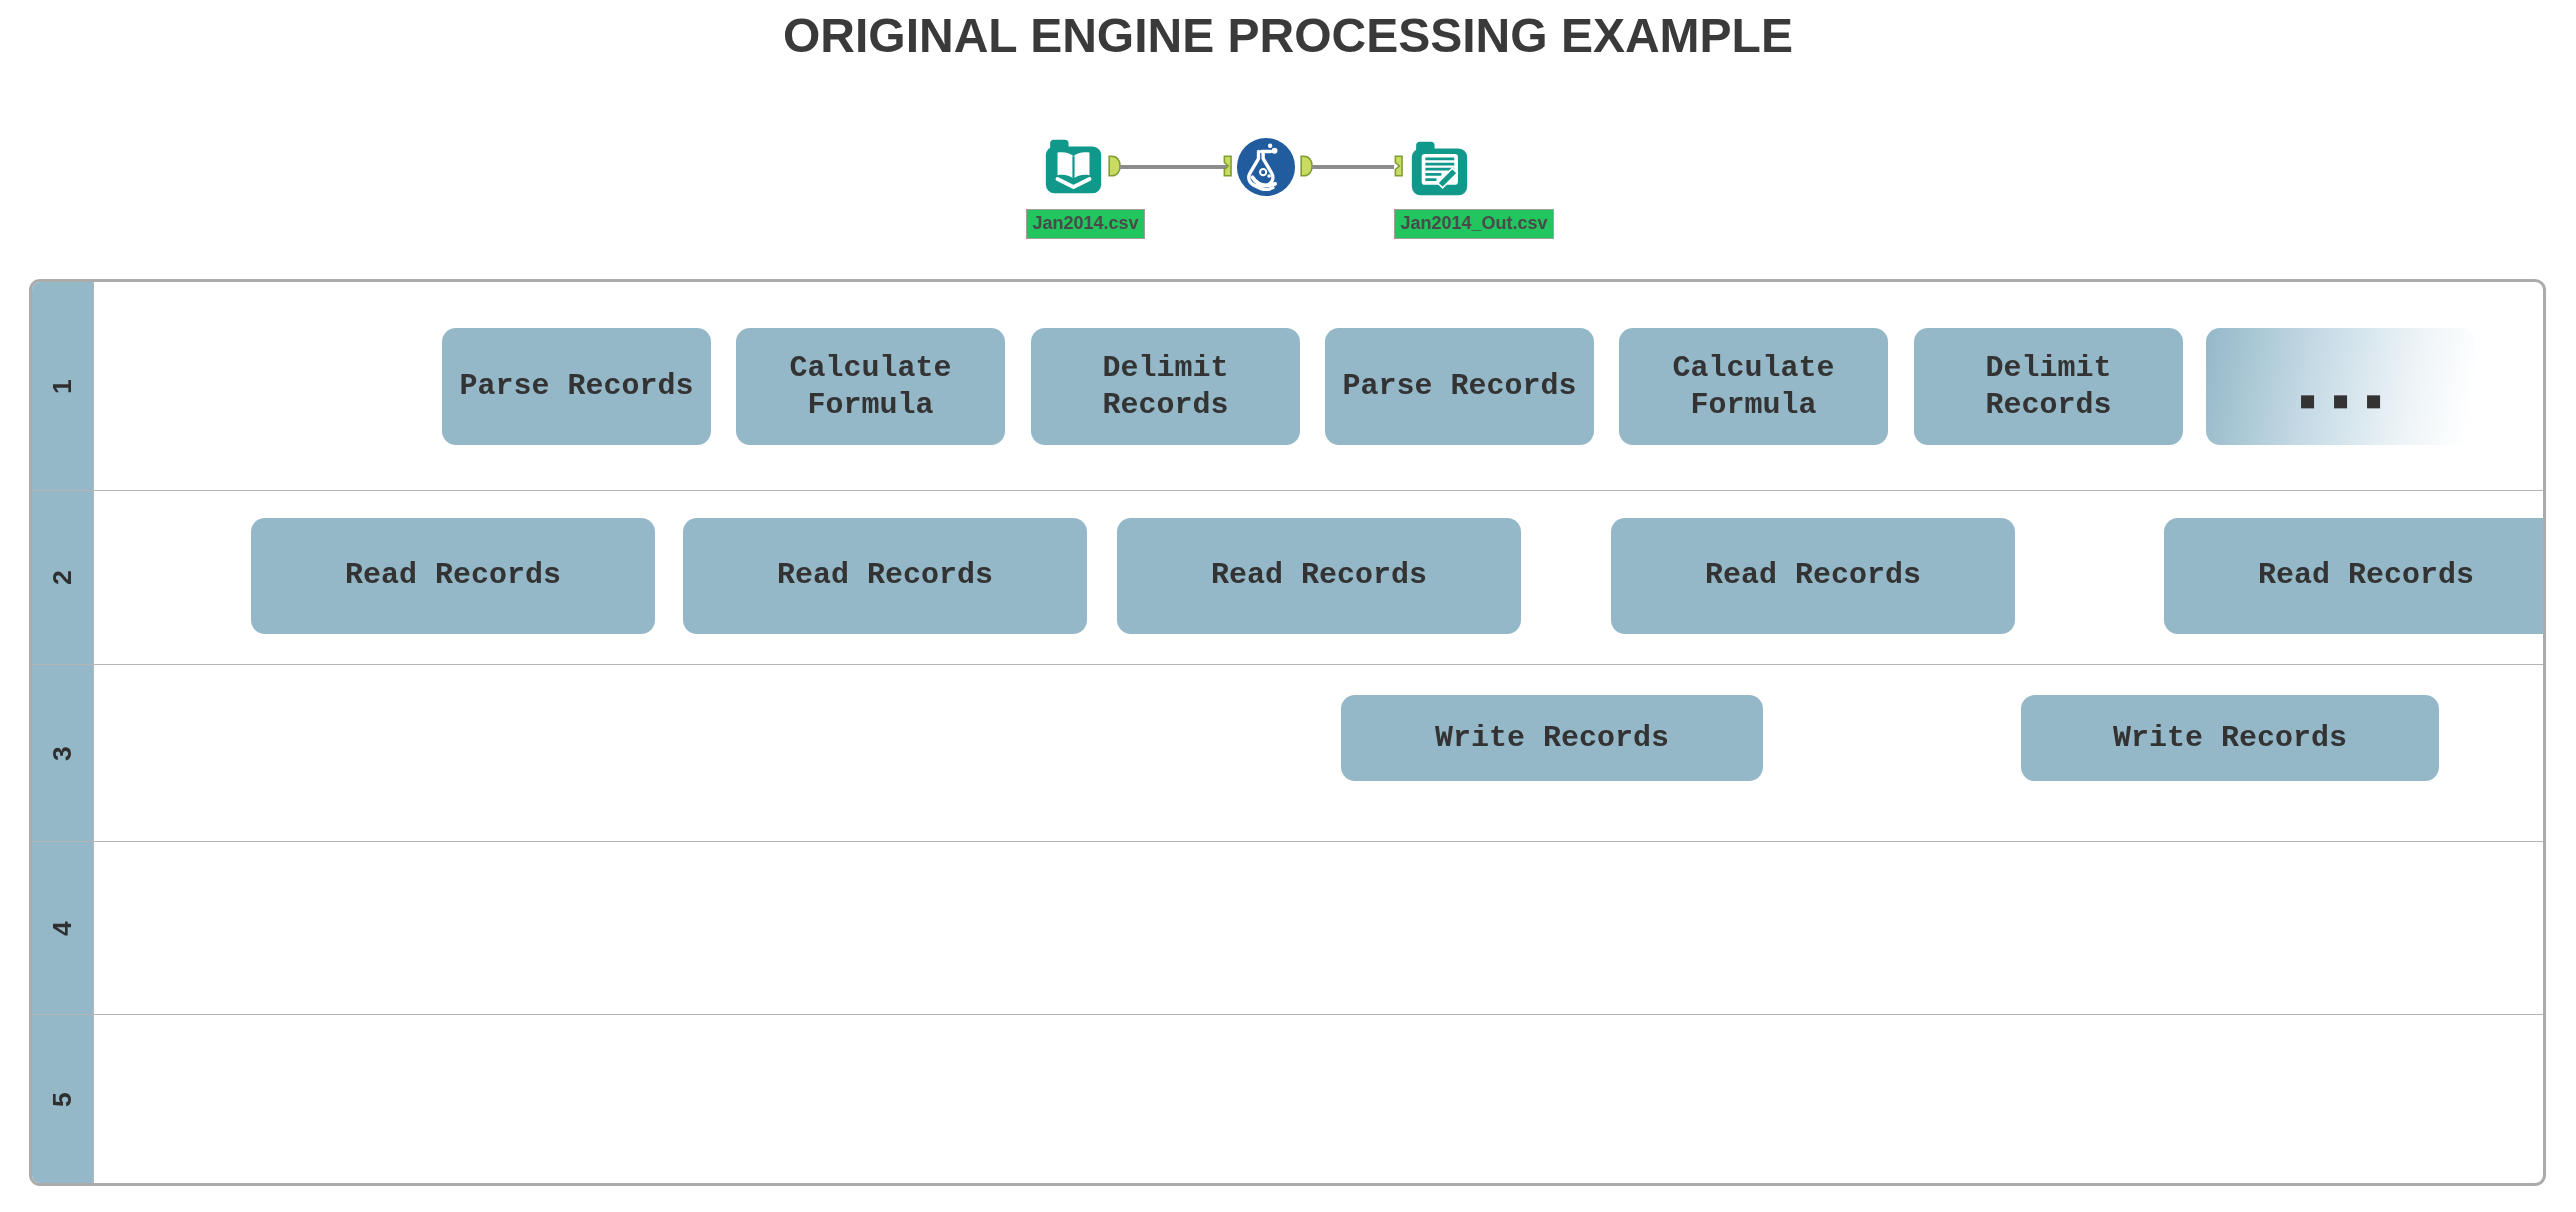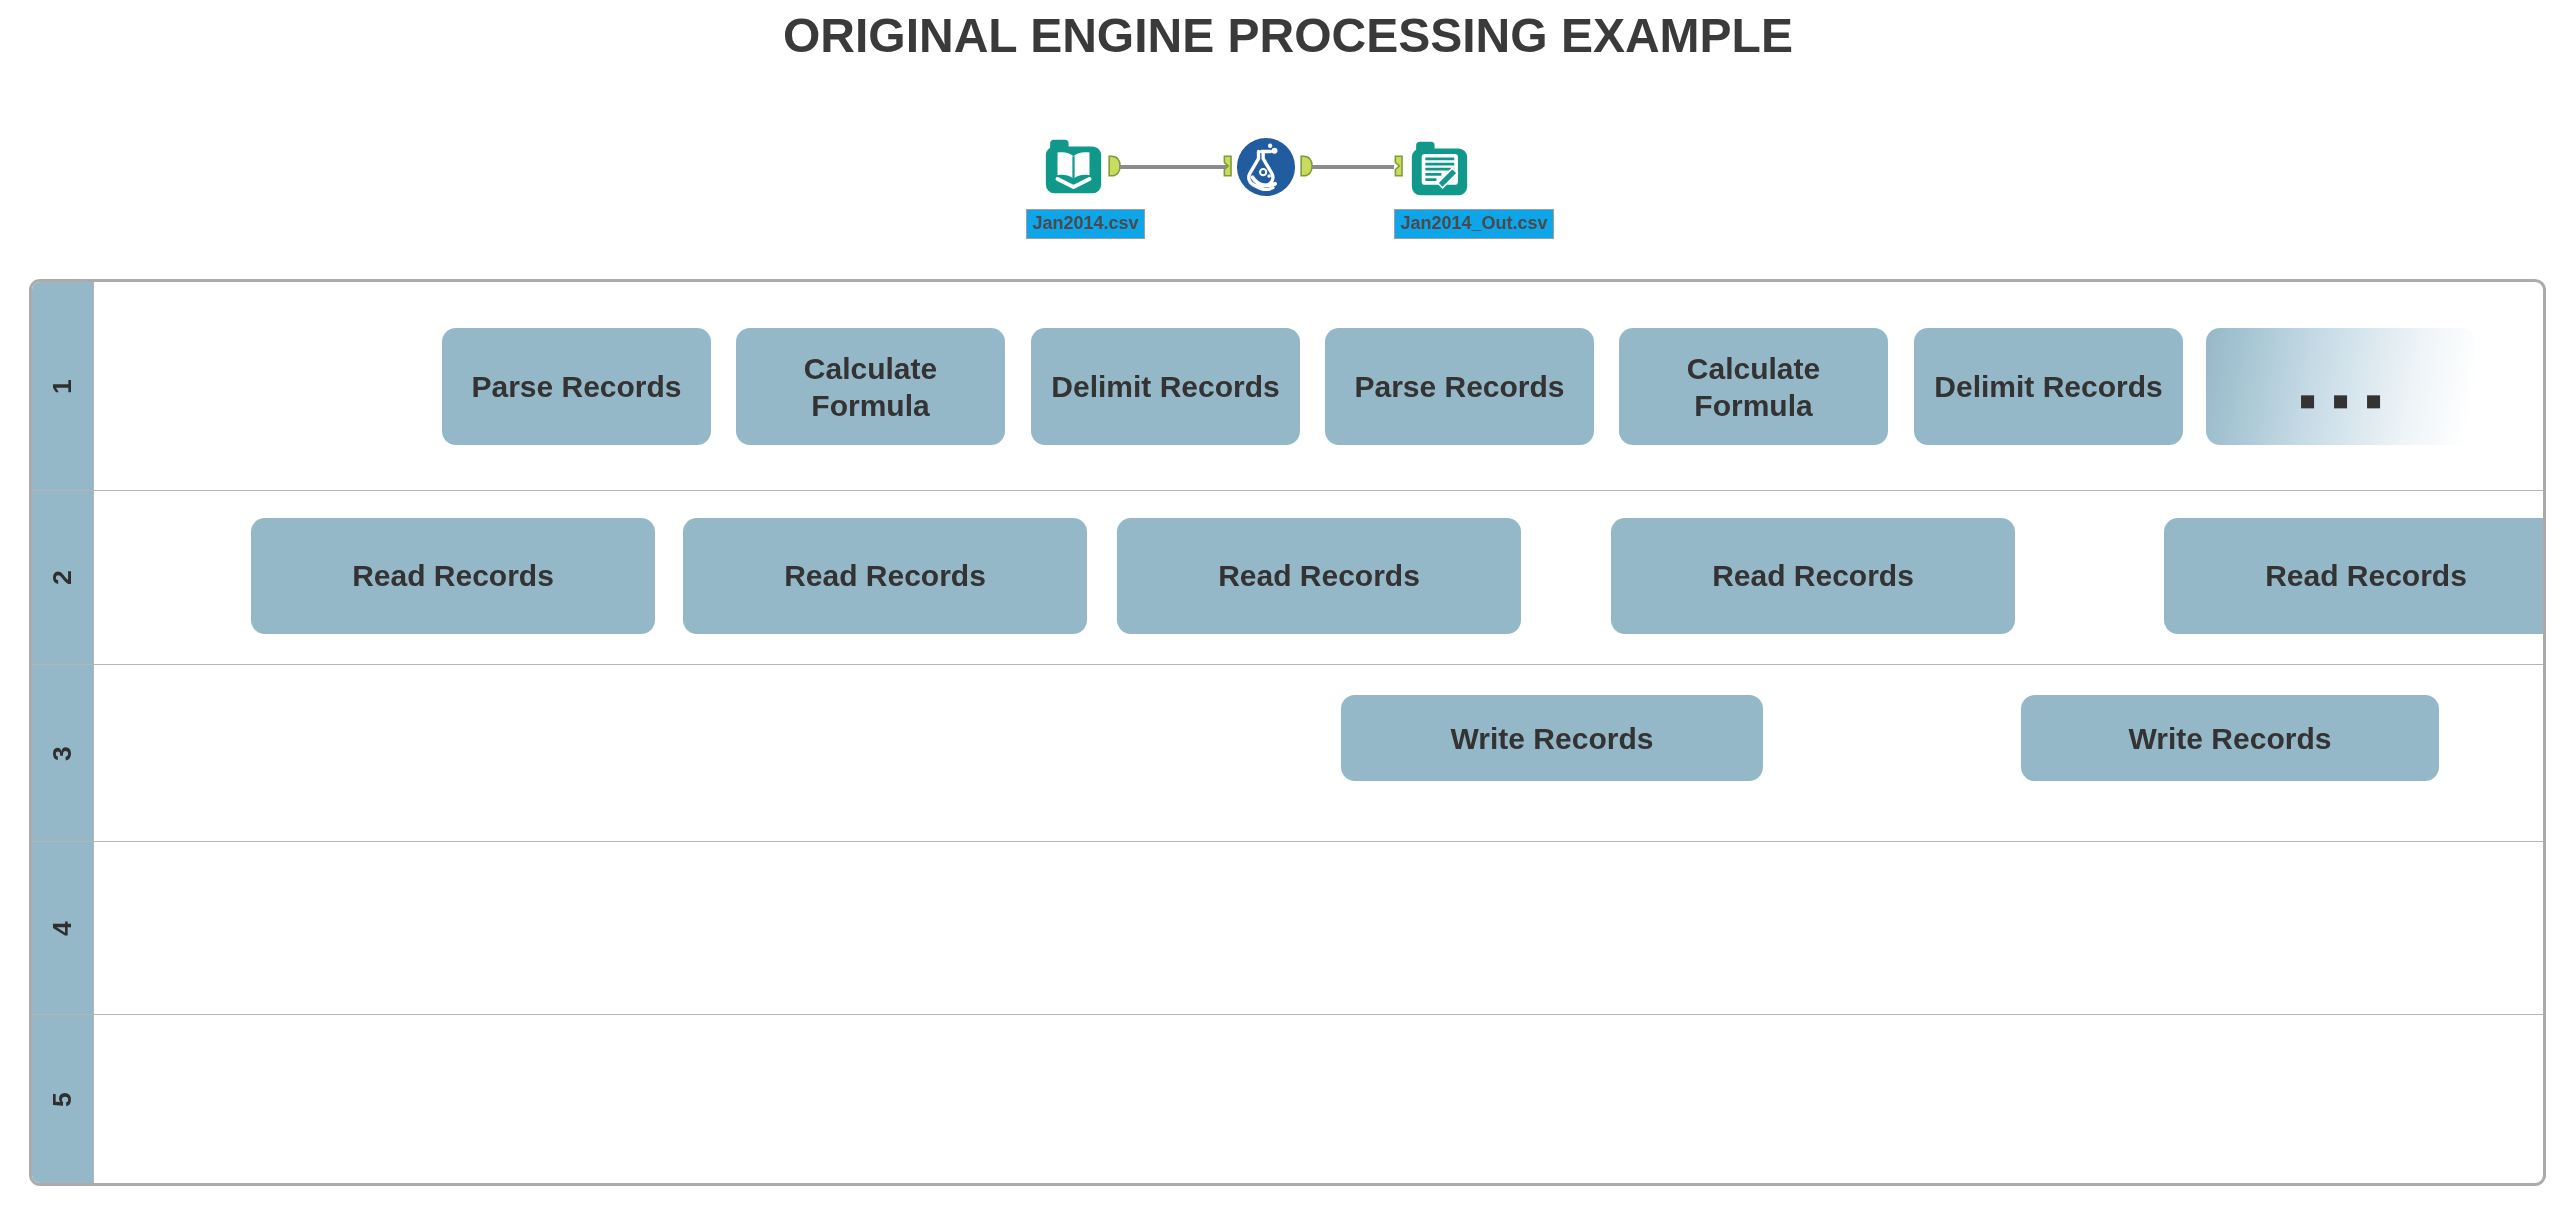--- a/index.html
+++ b/index.html
@@ -15,37 +15,37 @@
 
   
   .title{position:absolute; left:0; top:7.8px; width:100%;
     text-align:center; font-size:48px; font-weight:bold;
     color:var(--title-text); letter-spacing:0;}
 
   
   .wf{position:absolute; left:0; top:0;}
   .wf-icon{position:absolute;}
   .wf-line{position:absolute; height:3.9px; background:var(--connector); top:165px;}
-  .wf-label{position:absolute; height:30px; background:#0ea5e9;
+  .wf-label{position:absolute; height:30px; background:#22c55e;
     border:1.6px solid var(--label-border); color:var(--label-text);
     font-size:18px; font-weight:bold; line-height:27px; padding-left:5.5px;
     white-space:nowrap; overflow:hidden;}
 
   
   .pool{position:absolute; left:29px; top:279px; width:2517px; height:907px;
     border:3.1px solid var(--pool-border); border-radius:11px;
     display:flex; flex-direction:column; background:#fff; overflow:hidden;}
   .lane{display:flex; border-top:1.6px solid var(--lane-divider);}
   .lane:first-child{border-top:none;}
   .lane-label{width:62px; flex:0 0 62px; background:var(--task-fill);
     border-right:1.6px solid var(--lane-divider);
     display:flex; align-items:center; justify-content:center;}
   .lane-num{transform:rotate(-90deg); font-size:26.5px; font-weight:bold;
     color:#2f2f2f;}
-  .lane-body{position:relative; flex:1;}
+  .lane-body{position:relative; flex:1;font-family:Liberation Mono, monospace;}
 
   .task{position:absolute; background:var(--task-fill); border-radius:14px;
     display:flex; align-items:center; justify-content:center; text-align:center;
     font-size:30px; font-weight:bold; color:var(--task-text); line-height:37px;
     padding:0 11px;}
   .task.r1{width:269px; height:117px; top:46px;}
   .task.r2{width:404px; height:116px; top:26.5px;}
   .task.r3{width:422px; height:86px; top:30px;}
   .task.fade{background:linear-gradient(100deg,#94b8c8 0%,#c6dbe6 40%,#eef4f7 75%,#ffffff 97%);}
   .dots{position:absolute; left:50%; top:63%; transform:translate(-50%,-50%);

